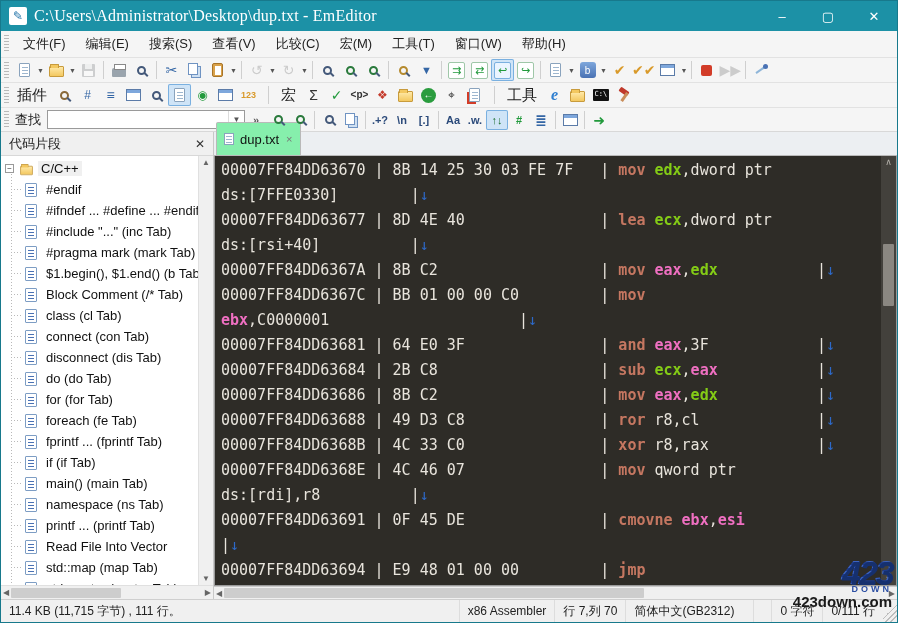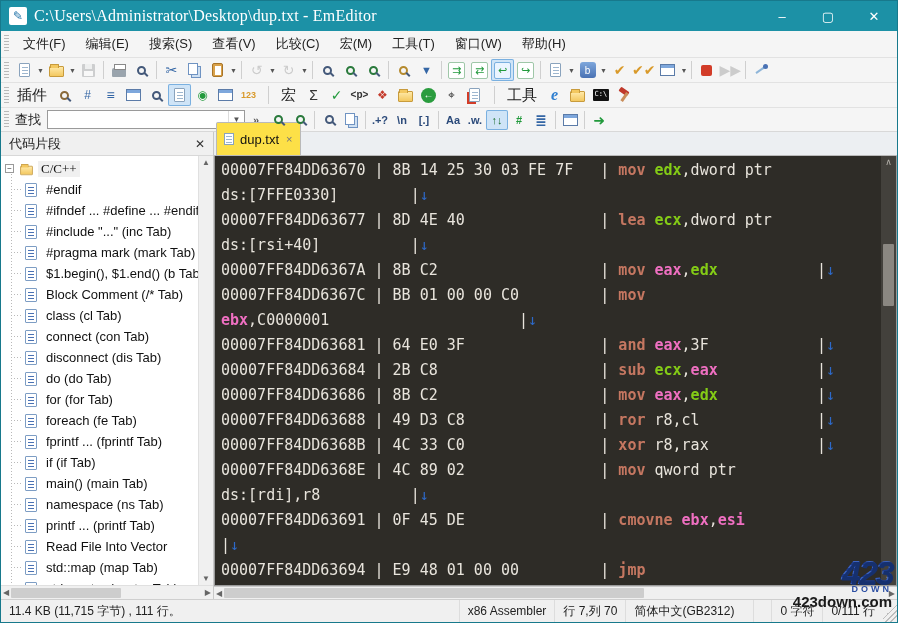--- a/index.html
+++ b/index.html
@@ -122,21 +122,21 @@
     display:flex; flex-direction:column; align-items:center; justify-content:space-between;
     font-size:8px; color:#666; padding:2px 0; position:relative; }
   .hscroll { height:14px; flex:0 0 auto; background:#f0f0f0; border-top:1px solid #e0e0e0;
     display:flex; align-items:center; font-size:8px; color:#666; padding:0 2px; }
   .hthumb { height:10px; background:#cdcdcd; border-radius:1px; margin:0 2px; }
 
   
   .editor-side { flex:1 1 auto; display:flex; flex-direction:column; min-width:0; background:#f0f0f0; }
   .tabbar { height:24px; display:flex; align-items:flex-end; background:#eceff2; flex:0 0 auto;
     border-bottom:1px solid #b9b9b9; padding-left:2px; }
-  .tab { height:30px; background:#fde047; border:1px solid #b9b9b9; border-bottom:none;
+  .tab { height:30px; background:#86efac; border:1px solid #b9b9b9; border-bottom:none;
     display:flex; align-items:center; padding:16px 7px; font-size:13px; color:#111; gap:6px;
     border-radius:2px 2px 0 0; }
   .tab-doc { width:10px; height:12px; background:#fff; border:1px solid #8aa3bd; position:relative; }
   .tab-doc::before { content:""; position:absolute; left:1px; top:2px; width:6px; height:7px;
     background:repeating-linear-gradient(to bottom,#9db6cf 0 1px,transparent 1px 3px); }
   .tab-close { font-size:11px; color:#777; padding:0 1px; }
   .editor-wrap { flex:1 1 auto; display:flex; min-height:0; border:1px solid #9a9a9a; border-top:none; }
   .editor { flex:1 1 auto; background:#2e2c27; overflow:hidden; padding:2px 0 0 6px; position:relative; }
   .ed-line { white-space:pre; font-family:"DejaVu Sans Mono",monospace; font-size:15px;
     line-height:25px; height:25px; }
@@ -421,21 +421,21 @@
     <div class="panel">
       <div class="panel-header">
         <span>代码片段</span>
         <div class="panel-close">✕</div>
       </div>
       <div class="panel-body">
         <div class="tree" id="tree">
           <div class="tree-row tree-root-row">
             <div class="expander">−</div>
             <div class="fold" style="transform:scale(.85);"></div>
-            <span class="tree-label" style="margin-left:4px;font-family:Liberation Serif, serif;">C/C++</span>
+            <span class="tree-label" style="margin-left:4px;">C/C++</span>
           </div>
           <div id="tree-items">
               <div class="tree-row tree-item">
                 <div class="snip-icon"></div>
                 <span class="tree-label">#endif</span>
               </div>
               <div class="tree-row tree-item">
                 <div class="snip-icon"></div>
                 <span class="tree-label">#ifndef ... #define ... #endif</span>
               </div>
@@ -540,21 +540,21 @@
             <div class="ed-line"><span class="sw">00007FF84DD63677 | 8D 4E 40               | </span><span class="sm">lea </span><span class="sr2">ecx</span><span class="sw">,dword ptr</span></div>
             <div class="ed-line"><span class="sw">ds:[rsi+40]          |</span><span class="snl">↓</span></div>
             <div class="ed-line"><span class="sw">00007FF84DD6367A | 8B C2                  | </span><span class="sm">mov </span><span class="sr1">eax</span><span class="sw">,</span><span class="sr2">edx</span><span class="sw">           |</span><span class="snl">↓</span></div>
             <div class="ed-line"><span class="sw">00007FF84DD6367C | BB 01 00 00 C0         | </span><span class="sm">mov</span></div>
             <div class="ed-line"><span class="sr1">ebx</span><span class="sw">,C0000001                     |</span><span class="snl">↓</span></div>
             <div class="ed-line"><span class="sw">00007FF84DD63681 | 64 E0 3F               | </span><span class="sm">and </span><span class="sr1">eax</span><span class="sw">,3F            |</span><span class="snl">↓</span></div>
             <div class="ed-line"><span class="sw">00007FF84DD63684 | 2B C8                  | </span><span class="sm">sub </span><span class="sr2">ecx</span><span class="sw">,</span><span class="sr1">eax</span><span class="sw">           |</span><span class="snl">↓</span></div>
             <div class="ed-line"><span class="sw">00007FF84DD63686 | 8B C2                  | </span><span class="sm">mov </span><span class="sr1">eax</span><span class="sw">,</span><span class="sr2">edx</span><span class="sw">           |</span><span class="snl">↓</span></div>
             <div class="ed-line"><span class="sw">00007FF84DD63688 | 49 D3 C8               | </span><span class="sm">ror </span><span class="sw">r8,cl             |</span><span class="snl">↓</span></div>
             <div class="ed-line"><span class="sw">00007FF84DD6368B | 4C 33 C0               | </span><span class="sm">xor </span><span class="sw">r8,rax            |</span><span class="snl">↓</span></div>
-            <div class="ed-line"><span class="sw">00007FF84DD6368E | 4C 89 02               | </span><span class="sm">mov </span><span class="sw">qword ptr</span></div>
+            <div class="ed-line"><span class="sw">00007FF84DD6368E | 4C 46 07               | </span><span class="sm">mov </span><span class="sw">qword ptr</span></div>
             <div class="ed-line"><span class="sw">ds:[rdi],r8          |</span><span class="snl">↓</span></div>
             <div class="ed-line"><span class="sw">00007FF84DD63691 | 0F 45 DE               | </span><span class="sm">cmovne </span><span class="sr1">ebx</span><span class="sw">,</span><span class="sr1">esi</span></div>
             <div class="ed-line"><span class="sw">|</span><span class="snl">↓</span></div>
             <div class="ed-line"><span class="sw">00007FF84DD63694 | E9 48 01 00 00         | </span><span class="sm">jmp</span></div>
             <div class="ed-line"></div>
           </div>
         <div class="vscroll-dark">
           <span>∧</span>
           <div class="thumb"></div>
           <span class="arr-down">∨</span>

